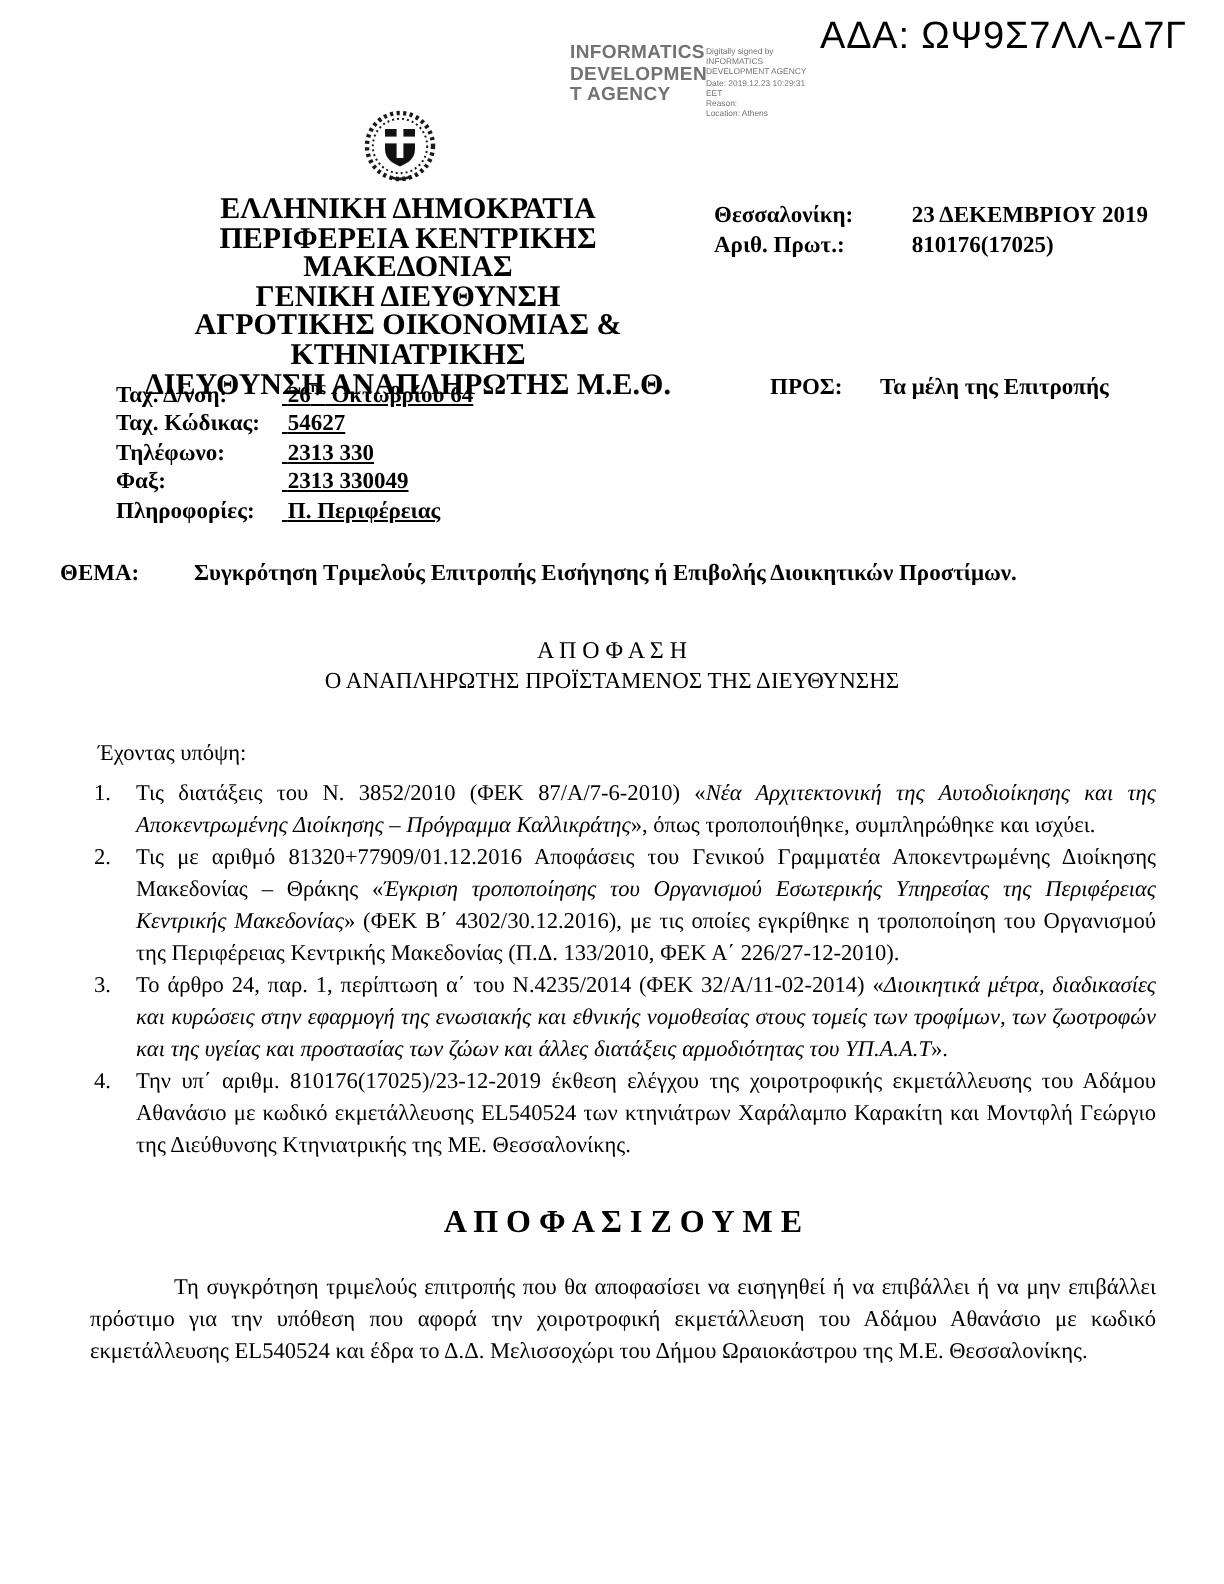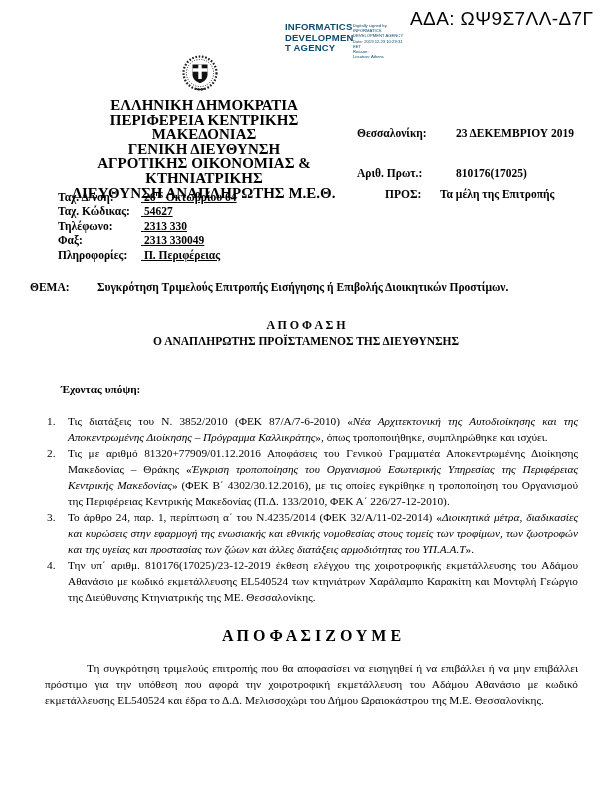--- a/index.html
+++ b/index.html
@@ -14,51 +14,51 @@
   
   .ada{
     position:absolute;left:410px;top:8px;
     font-family:"Liberation Sans", sans-serif;
     font-size:19px;letter-spacing:.4px;white-space:nowrap;
   }
   .sig-stamp{
     position:absolute;left:285px;top:22px;
     display:flex;gap:4px;
     font-family:"Liberation Sans", sans-serif;
-    color:#0c4a6e;
+    color:#737373;
   }
   .sig-big{width:64px;font-weight:700;font-size:9.5px;line-height:10.5px;letter-spacing:.2px;}
   .sig-small{font-size:4.2px;line-height:5.2px;padding-top:1px;white-space:nowrap;}
   .emblem{position:absolute;left:181px;top:54px;}
   
   .org-header{
     position:absolute;left:58px;top:98px;width:292px;
     text-align:center;font-weight:700;
     font-size:15px;line-height:14.6px;
   }
   
   .meta{position:absolute;left:357px;top:101px;font-weight:700;font-size:11.5px;line-height:15px;}
-  .meta .lbl{display:inline-block;width:96px;margin-top:25px;}
+  .meta .lbl{display:inline-block;width:96px;}
   
   .contact{position:absolute;left:58px;top:187px;font-weight:700;font-size:11.5px;line-height:14.5px;text-decoration:underline;}
   .contact .lbl{display:inline-block;width:83px;}
   .contact sup{font-size:7.5px;}
   
   .pros{position:absolute;left:385px;top:188px;font-weight:700;font-size:11.5px;}
   .pros .lbl{margin-right:16px;}
   
   .subject{position:absolute;left:30px;top:281px;width:533px;display:flex;font-weight:700;font-size:11.5px;}
   .subject .lbl{flex:0 0 67px;}
   
-  .decision{position:absolute;left:0;top:318px;width:612px;text-align:center;font-weight:700;}
+  .decision{position:absolute;left:0;top:318px;width:612px;text-align:center;font-weight:400;}
   .decision .d1{font-size:12px;margin-bottom:2px;}
   .decision .d2{font-size:11.5px;}
   
   .body{position:absolute;left:45px;top:365px;width:533px;font-size:11.3px;line-height:16px;}
-  .intro{margin:16px;font-weight:bold;}
+  .intro{margin:4px;}
   .li{position:relative;padding-left:23px;text-align:justify;}
   .li .num{position:absolute;left:2px;top:0;}
   .it{font-style:italic;}
   .verdict-title{margin-top:23px;margin-bottom:16px;text-align:center;font-weight:700;font-size:16px;}
   .final-para{text-align:justify;text-indent:42px;}
 </style>
 </head>
 <body>
 
 <div class="page">

